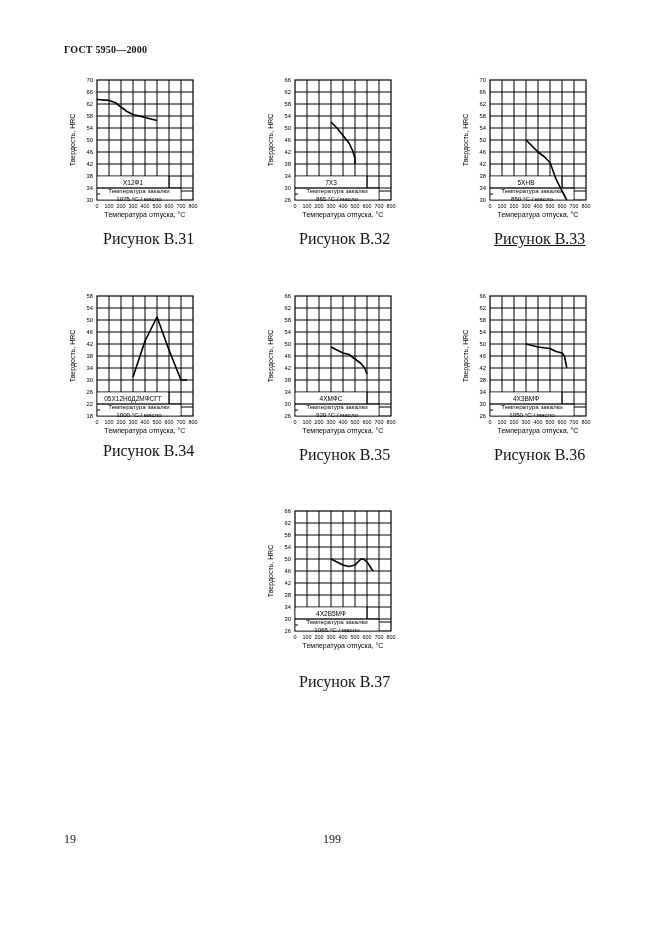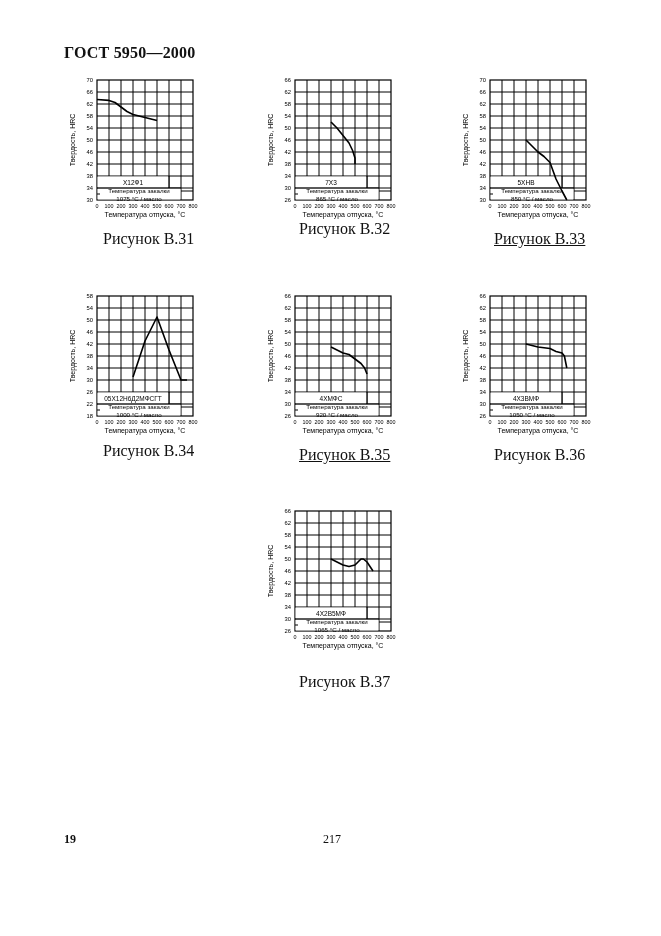--- a/index.html
+++ b/index.html
@@ -1,18 +1,18 @@
 <!DOCTYPE html>
 <html><head>
 <meta charset="utf-8">
 <style>
   html, body { margin:0; padding:0; background:#fff; }
   body { width:661px; height:936px; position:relative; overflow:hidden; font-family:"Liberation Serif", serif; color:#111; }
-  .header { position:absolute; left:64px; top:44px; font-weight:bold; font-size:16px; letter-spacing:0.2px; }
-  .footer-left { position:absolute; left:64px; top:832px; font-size:12px;font-weight:bold; }
+  .header { position:absolute; left:64px; top:44px; font-weight:bold; font-size:10px; letter-spacing:0.2px; }
+  .footer-left { position:absolute; left:64px; top:832px; font-size:12px; }
   .footer-center { position:absolute; left:323px; top:832px; font-size:12px; }
   .fig { position:absolute; }
   .fig svg { display:block; overflow:visible; }
   .caption { position:absolute; font-size:16px; white-space:nowrap; }
   .ax { font-family:"Liberation Sans", sans-serif; }
 </style>
 </head>
 <body>
 
 <div class="header">ГОСТ 5950—2000</div>
@@ -126,21 +126,21 @@
       <text x="83" y="134" text-anchor="middle" font-size="5.4" class="ax">400</text>
       <text x="95" y="134" text-anchor="middle" font-size="5.4" class="ax">500</text>
       <text x="107" y="134" text-anchor="middle" font-size="5.4" class="ax">600</text>
       <text x="119" y="134" text-anchor="middle" font-size="5.4" class="ax">700</text>
       <text x="131" y="134" text-anchor="middle" font-size="5.4" class="ax">800</text>
       <text x="83" y="143" text-anchor="middle" font-size="7" class="ax">Температура отпуска, °С</text>
       <text x="0" y="0" text-anchor="middle" font-size="7" class="ax" transform="translate(13,66) rotate(-90)">Твердость, HRC</text>
       <polyline points="71.0,48.0 77.0,54.0 83.0,61.5 89.0,69.0 92.6,76.5 95.0,84.0 95.0,90.0" fill="none" stroke="#000" stroke-width="1.6" stroke-linejoin="round"></polyline>
     </svg>
   </div>
-<div class="caption" style="left:299px;top:220px;">Рисунок В.32</div>
+<div class="caption" style="left:299px;top:230px;">Рисунок В.32</div>
 
 <div class="fig" style="left:455px;top:74px;">
     <svg width="140" height="150" viewBox="0 0 140 150">
       <g stroke="#000" stroke-width="1" fill="none">
         <line x1="47" y1="6" x2="47" y2="102"></line>
         <line x1="59" y1="6" x2="59" y2="102"></line>
         <line x1="71" y1="6" x2="71" y2="102"></line>
         <line x1="83" y1="6" x2="83" y2="102"></line>
         <line x1="95" y1="6" x2="95" y2="102"></line>
         <line x1="107" y1="6" x2="107" y2="102"></line>
@@ -303,21 +303,21 @@
       <text x="83" y="134" text-anchor="middle" font-size="5.4" class="ax">400</text>
       <text x="95" y="134" text-anchor="middle" font-size="5.4" class="ax">500</text>
       <text x="107" y="134" text-anchor="middle" font-size="5.4" class="ax">600</text>
       <text x="119" y="134" text-anchor="middle" font-size="5.4" class="ax">700</text>
       <text x="131" y="134" text-anchor="middle" font-size="5.4" class="ax">800</text>
       <text x="83" y="143" text-anchor="middle" font-size="7" class="ax">Температура отпуска, °С</text>
       <text x="0" y="0" text-anchor="middle" font-size="7" class="ax" transform="translate(13,66) rotate(-90)">Твердость, HRC</text>
       <polyline points="71.0,57.0 77.0,60.0 83.0,63.0 89.0,64.5 95.0,69.0 101.0,73.5 104.6,78.0 107.0,84.0" fill="none" stroke="#000" stroke-width="1.6" stroke-linejoin="round"></polyline>
     </svg>
   </div>
-<div class="caption" style="left:299px;top:446px;text-decoration:underline;">Рисунок В.35</div>
+<div class="caption" style="left:299px;top:446px;">Рисунок В.35</div>
 
 <div class="fig" style="left:455px;top:290px;">
     <svg width="140" height="150" viewBox="0 0 140 150">
       <g stroke="#000" stroke-width="1" fill="none">
         <line x1="47" y1="6" x2="47" y2="102"></line>
         <line x1="59" y1="6" x2="59" y2="102"></line>
         <line x1="71" y1="6" x2="71" y2="102"></line>
         <line x1="83" y1="6" x2="83" y2="102"></line>
         <line x1="95" y1="6" x2="95" y2="102"></line>
         <line x1="107" y1="6" x2="107" y2="102"></line>
@@ -424,13 +424,13 @@
       <text x="119" y="134" text-anchor="middle" font-size="5.4" class="ax">700</text>
       <text x="131" y="134" text-anchor="middle" font-size="5.4" class="ax">800</text>
       <text x="83" y="143" text-anchor="middle" font-size="7" class="ax">Температура отпуска, °С</text>
       <text x="0" y="0" text-anchor="middle" font-size="7" class="ax" transform="translate(13,66) rotate(-90)">Твердость, HRC</text>
       <polyline points="71.0,54.0 77.0,57.0 83.0,60.0 89.0,61.5 95.0,60.0 101.0,54.0 103.4,54.0 107.0,57.0 113.0,66.0" fill="none" stroke="#000" stroke-width="1.6" stroke-linejoin="round"></polyline>
     </svg>
   </div>
 <div class="caption" style="left:299px;top:673px;">Рисунок В.37</div>
 
 <div class="footer-left">19</div>
-<div class="footer-center">217</div>
+<div class="footer-center">199</div>
 
 </body></html>

